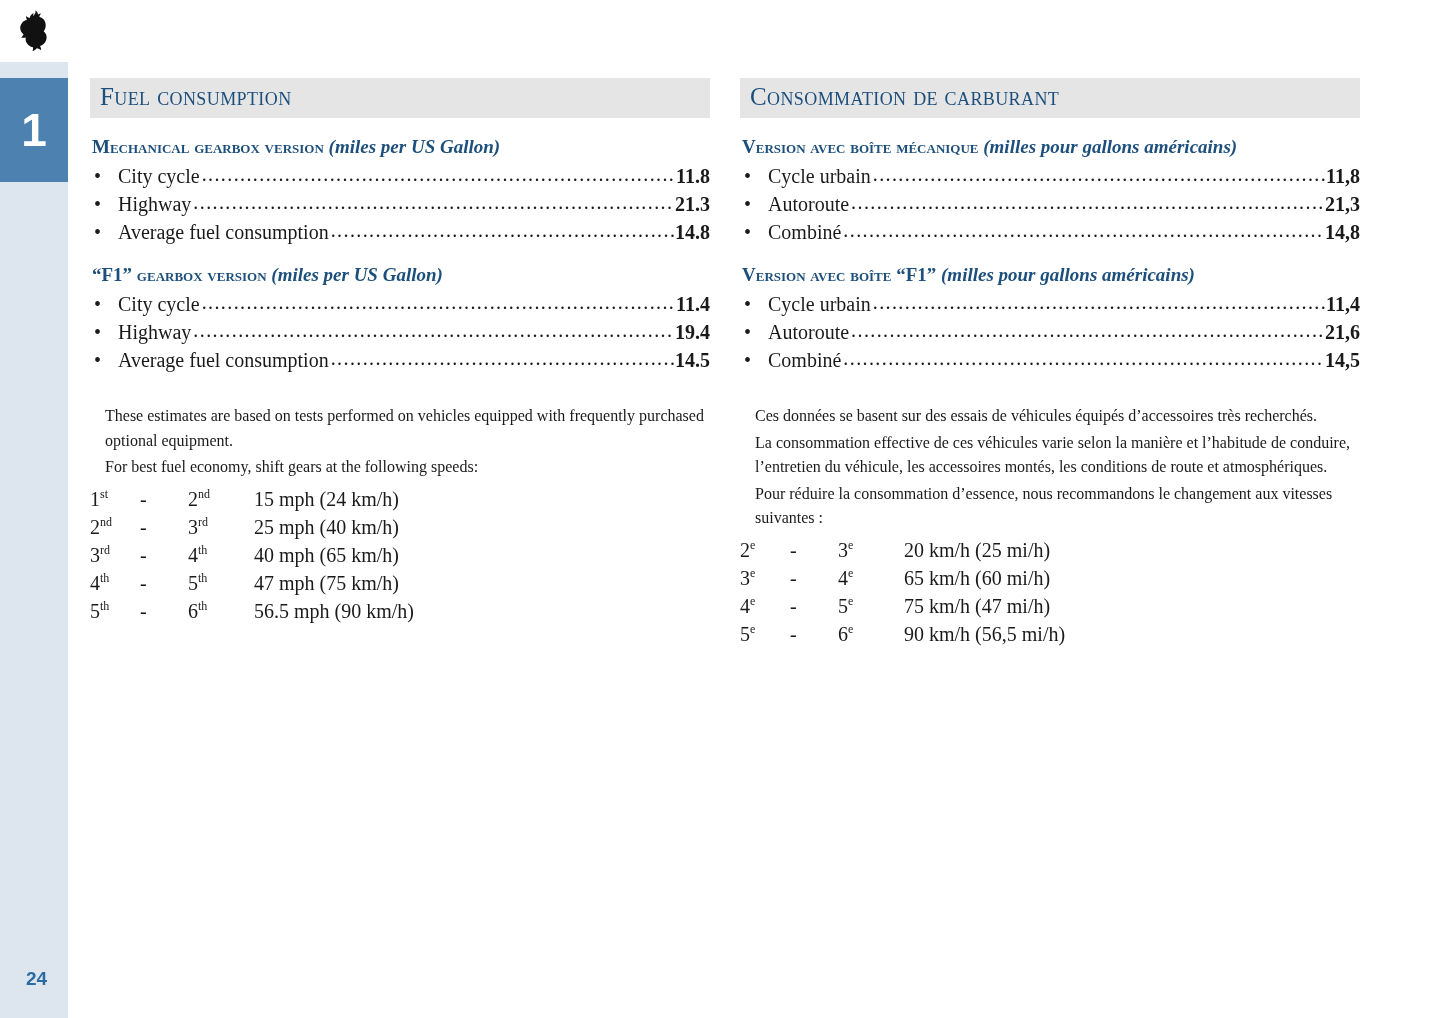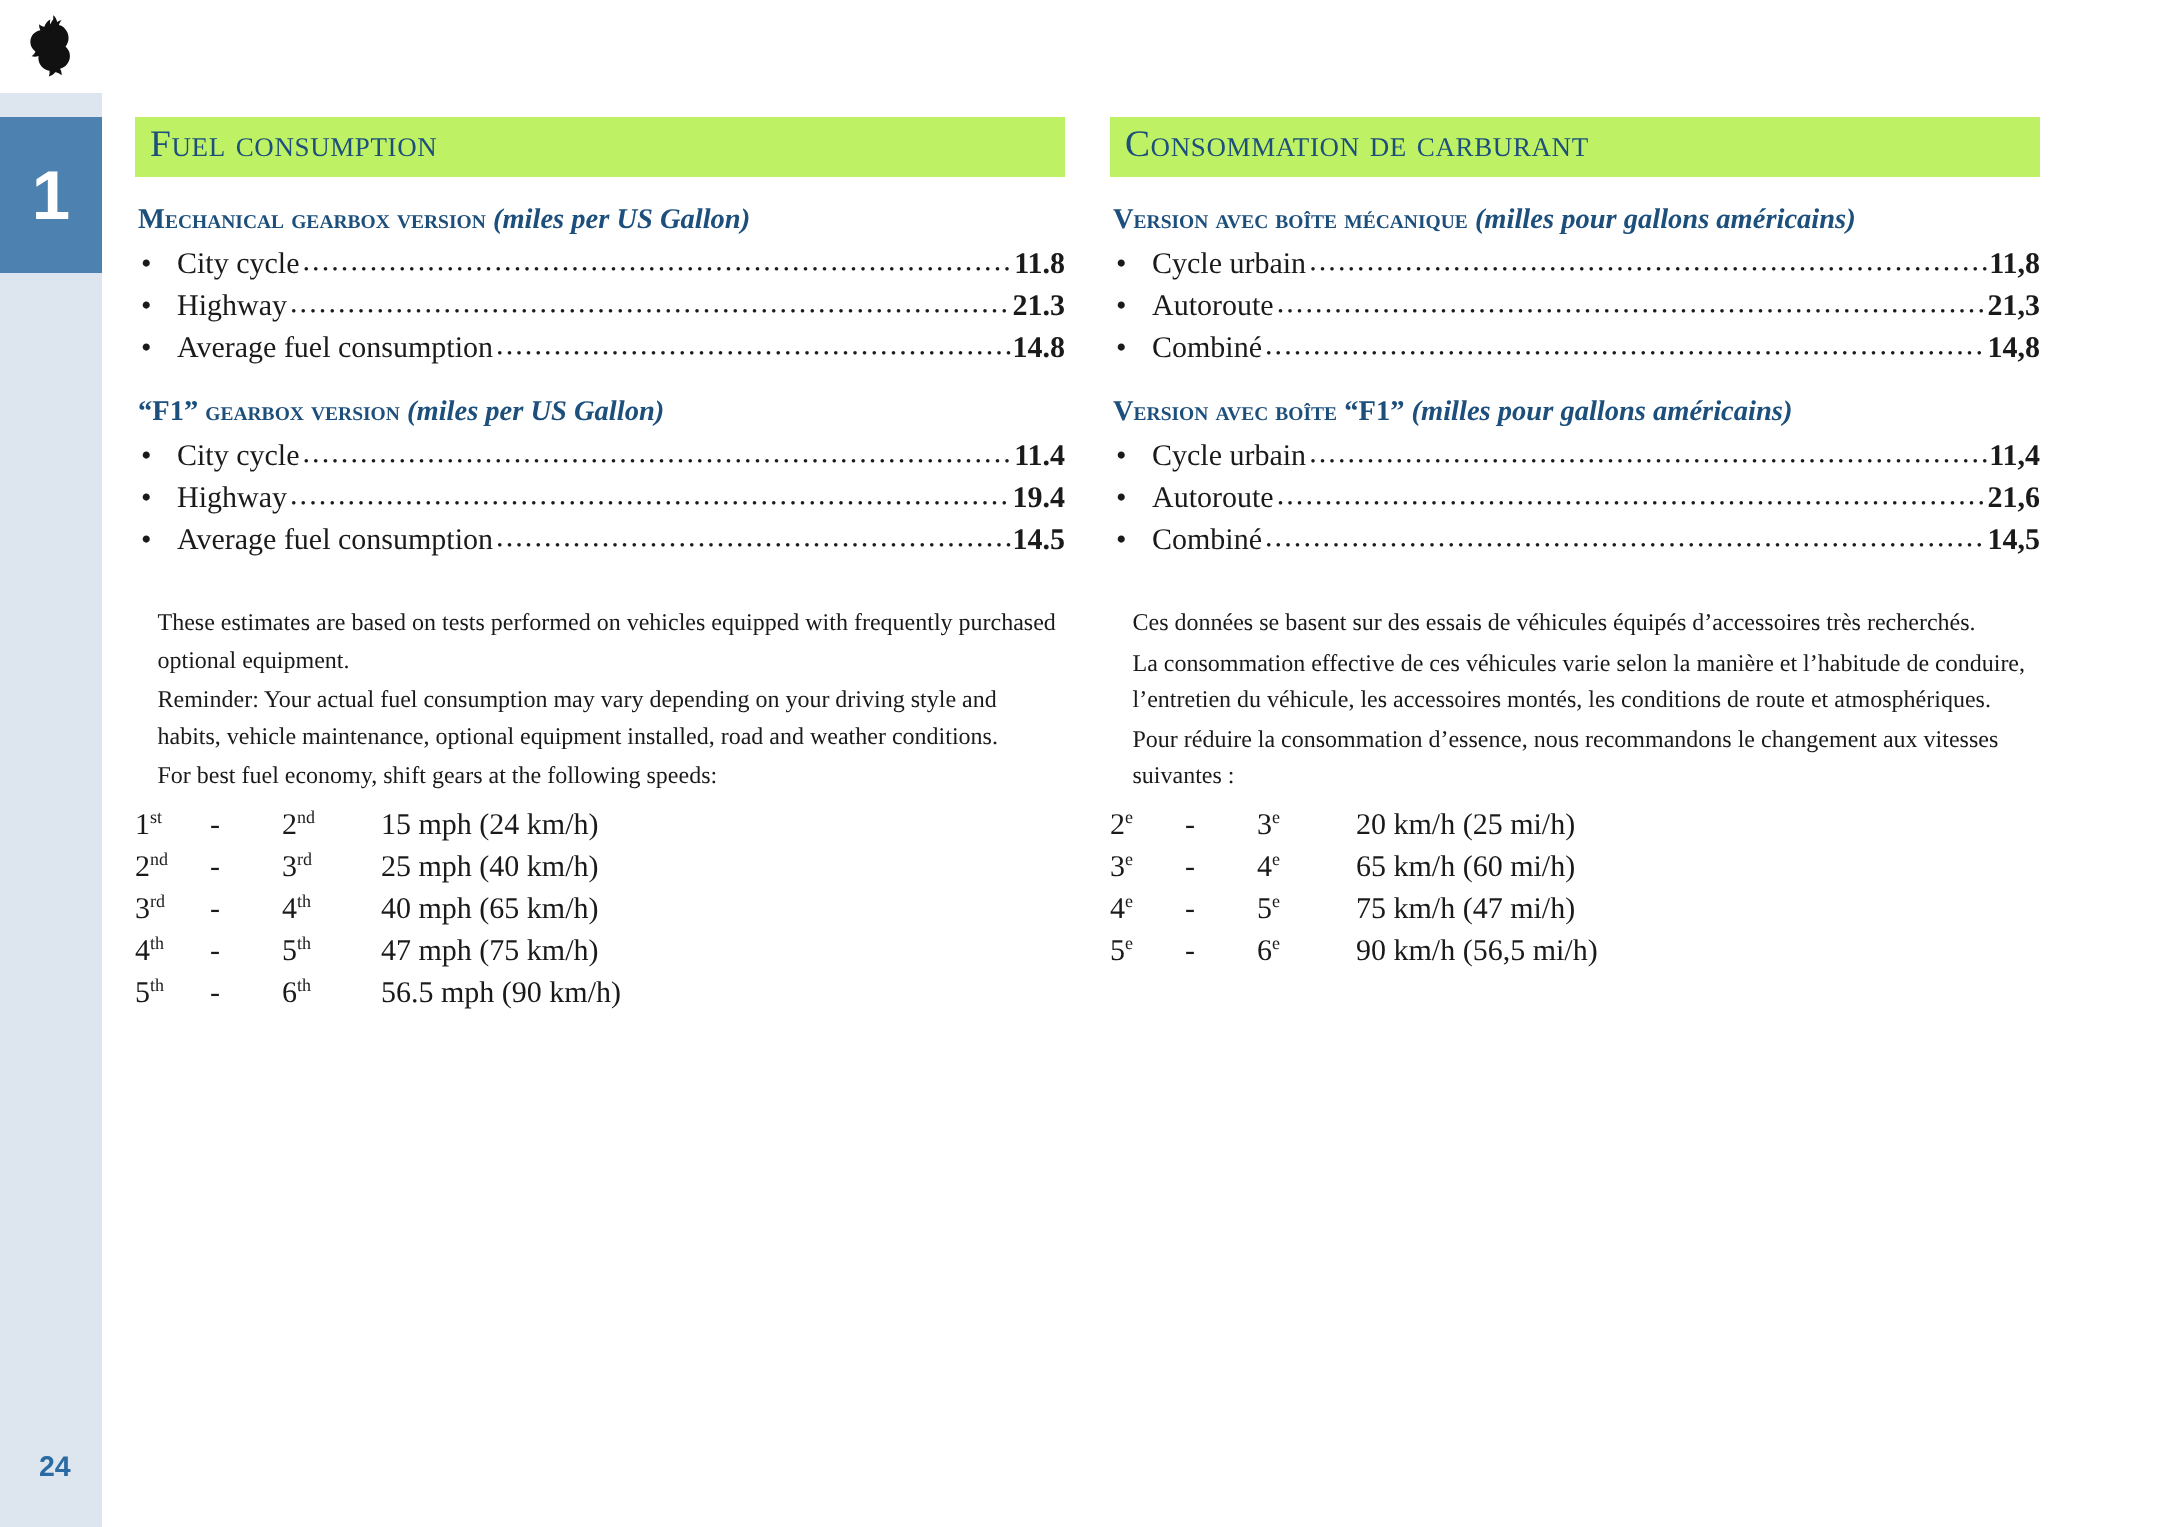--- a/index.html
+++ b/index.html
@@ -77,21 +77,21 @@
   }
   .col {
     position: absolute;
     top: 78px;
     width: 620px;
   }
   .col-left  { left: 22px; }
   .col-right { left: 672px; }
 
   .section-head {
-    background: #bef264;
+    background: #e5e5e5;
     color: #1d4f7c;
     font-size: 25px;
     letter-spacing: 0.4px;
     padding: 5px 10px 7px 10px;
     font-variant: small-caps;
     white-space: nowrap;
   }
 
   .subhead {
     color: #1d4f7c;
@@ -248,21 +248,20 @@
       <li>
         <span class="bullet">•</span>
         <span class="lbl">Average fuel consumption</span>
         <span class="dots">..................................................................................................</span>
         <span class="val">14.5</span>
       </li>
     </ul>
 
     <div class="para-block">
       <p class="para">These estimates are based on tests performed on vehicles equipped with frequently purchased optional equipment.</p>
-      <p class="para">Reminder: Your actual fuel consumption may vary depending on your driving style and habits, vehicle maintenance, optional equipment installed, road and weather conditions.</p>
       <p class="para">For best fuel economy, shift gears at the following speeds:</p>
     </div>
 
     <table class="gears">
       <tbody>
         <tr>
           <td class="g-from"><span>1</span><sup>st</sup></td>
           <td class="g-dash"><span>-</span></td>
           <td class="g-to"><span>2</span><sup>nd</sup></td>
           <td class="g-speed"><span>15 mph (24 km/h)</span></td>

